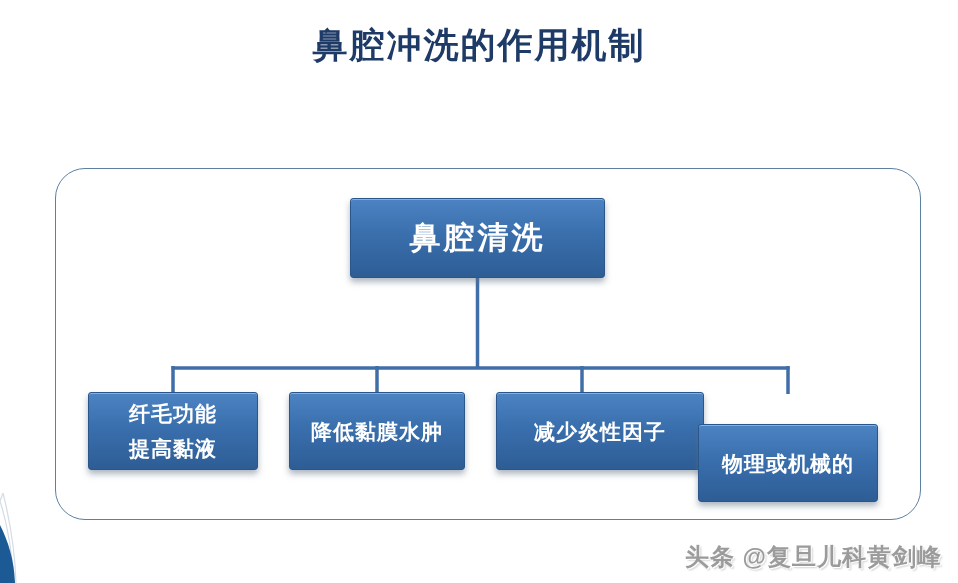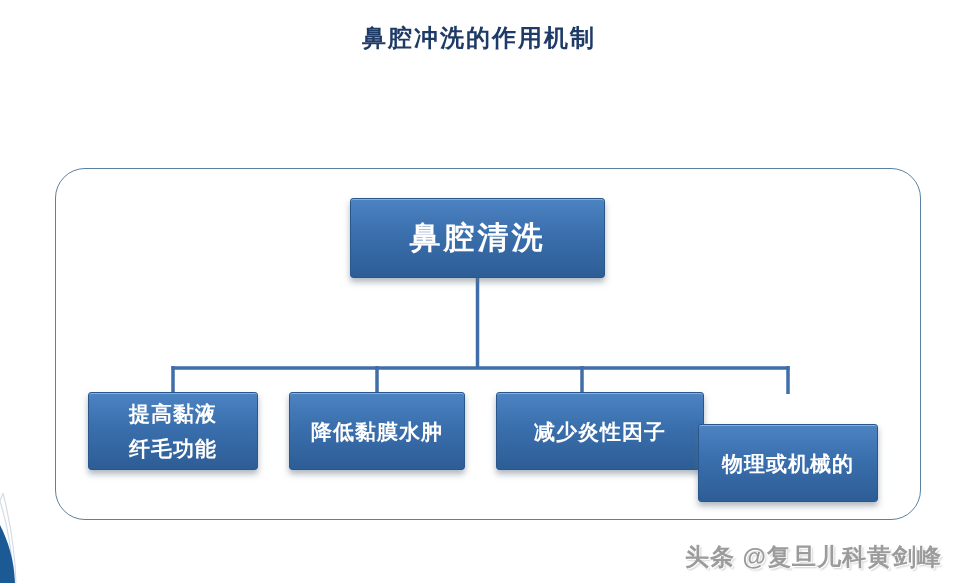--- a/index.html
+++ b/index.html
@@ -12,21 +12,21 @@
     font-family: "Liberation Sans", "DejaVu Sans", sans-serif;
   }
 
   
   .page-title {
     position: absolute;
     top: 22px;
     left: 0;
     width: 100%;
     text-align: center;
-    font-size: 24px;
+    font-size: 35px;
     font-weight: 800;
     letter-spacing: 2px;
     color: #1e3a66;
   }
 
   
   .panel {
     position: absolute;
     left: 55px;
     top: 168px;
@@ -123,22 +123,22 @@
     <line x1="377" y1="366" x2="377" y2="394" stroke="#3f6ea9" stroke-width="3.5"></line>
     <line x1="582" y1="366" x2="582" y2="394" stroke="#3f6ea9" stroke-width="3.5"></line>
     <line x1="788" y1="366" x2="788" y2="394" stroke="#3f6ea9" stroke-width="3.5"></line>
   </svg>
 
   <div class="node node-root">
     <span>鼻腔清洗</span>
   </div>
 
   <div class="node node-child node-child-1">
+    <span>纤毛功能</span>
     <span>提高黏液</span>
-    <span>纤毛功能</span>
   </div>
 
   <div class="node node-child node-child-2">
     <span>降低黏膜水肿</span>
   </div>
 
   <div class="node node-child node-child-3">
     <span>减少炎性因子</span>
   </div>
 

